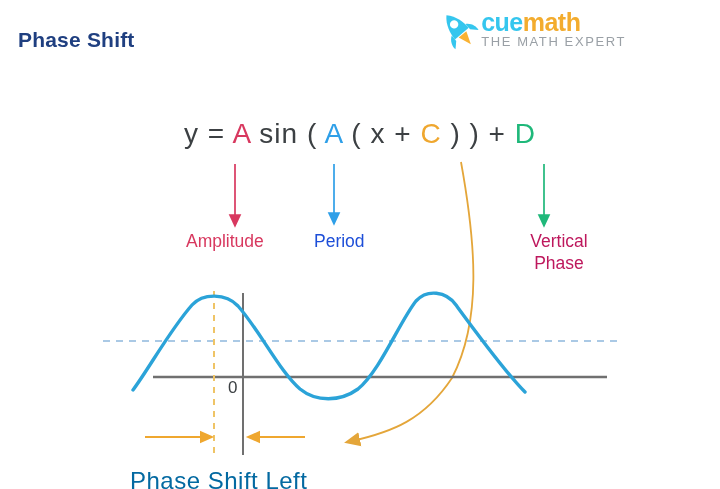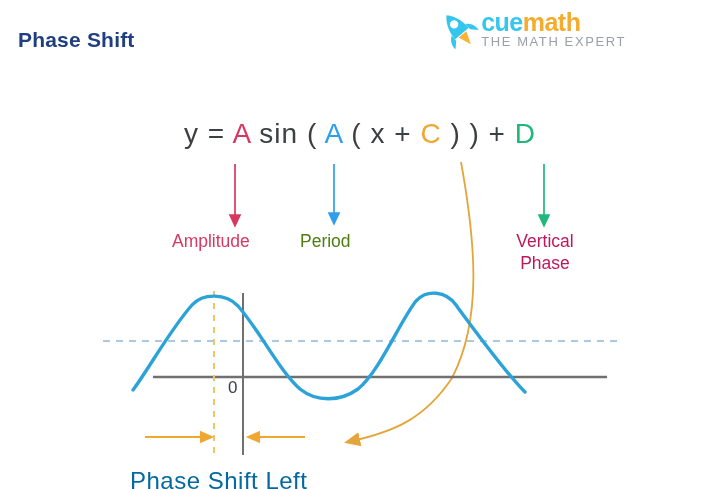--- a/index.html
+++ b/index.html
@@ -74,23 +74,24 @@
   .tok-per   { color: #2e9fe8; }
   .tok-pha   { color: #efa72f; }
   .tok-ver   { color: #1fb87a; }
   .tok-plain { color: #3c4043; }
 
   
   .lbl {
     position: absolute;
     font-size: 17.5px;
     white-space: nowrap;
+    margin-left: 14px;
   }
   #label-amplitude { left: 172px; top: 231px; color: #d8385f; }
-  #label-period    { left: 300px; top: 231px; color: #4d7c0f; }
+  #label-period    { left: 300px; top: 231px; color: #1d4ed8; }
   #label-vertical  {
     left: 498px; top: 231px; color: #be185d;
     text-align: center; width: 94px; line-height: 1.25;
   }
   #label-phase-shift {
     position: absolute;
     left: 130px;
     top: 457px;
     font-size: 24px;
     color: #0369a1;

